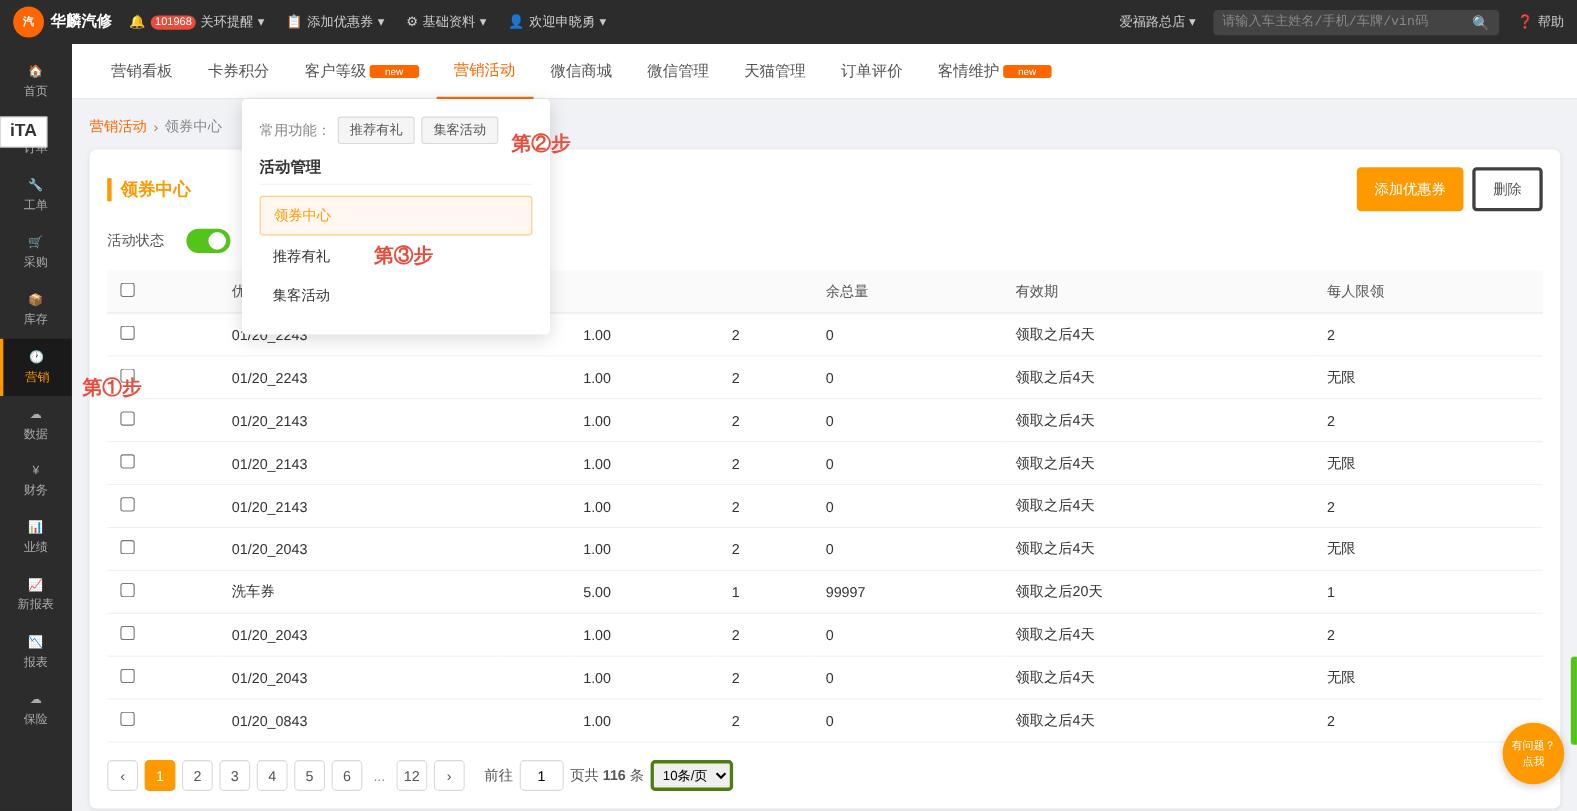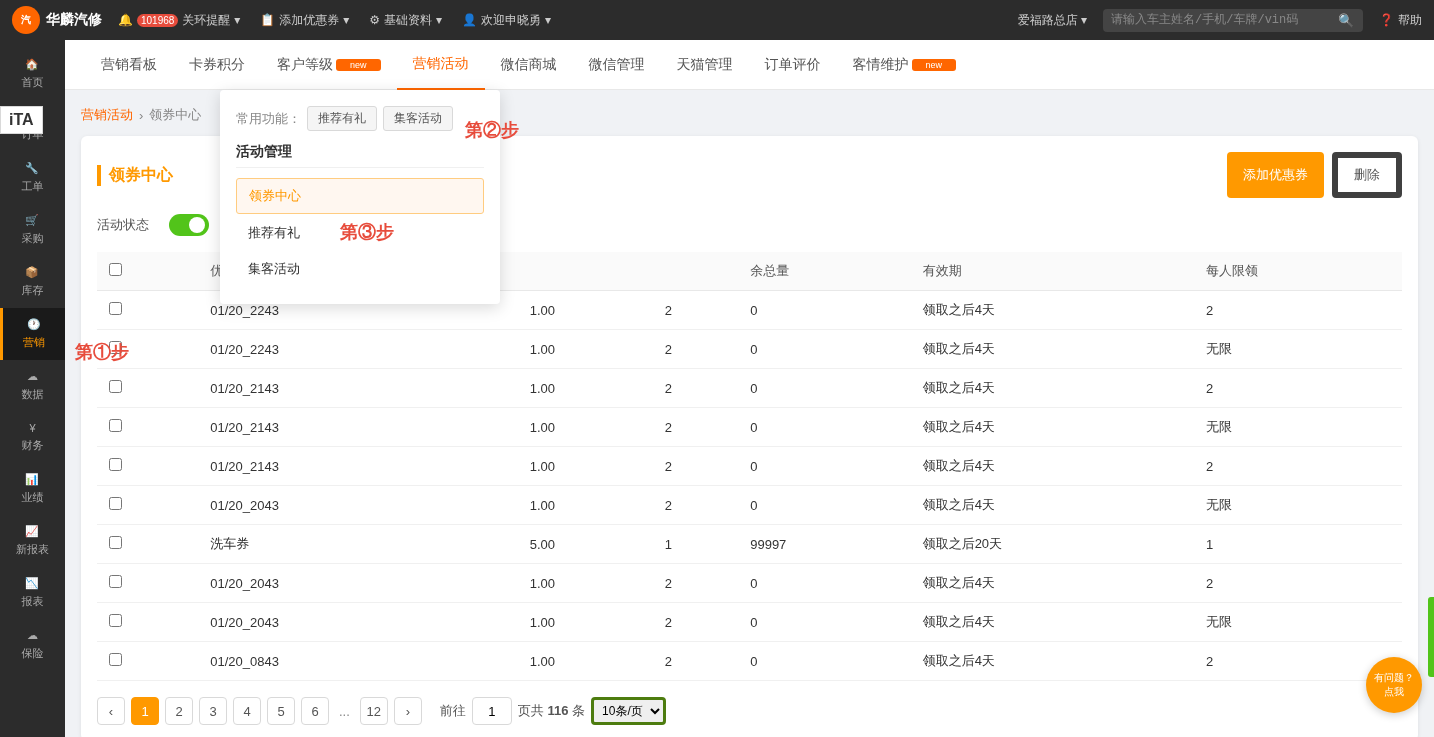--- a/index.html
+++ b/index.html
@@ -212,21 +212,21 @@
       border: none;
       padding: 8px 16px;
       border-radius: 4px;
       cursor: pointer;
       font-size: 13px;
       font-family: inherit;
     }
     .btn-delete {
       background: #fff;
       color: #555;
-      border: 6px solid #404040;
+      border: 3px solid #404040;
       padding: 8px 16px;
       border-radius: 4px;
       cursor: pointer;
       font-size: 13px;
       font-family: inherit;
     }
 
     
     .status-row {
       display: flex;

